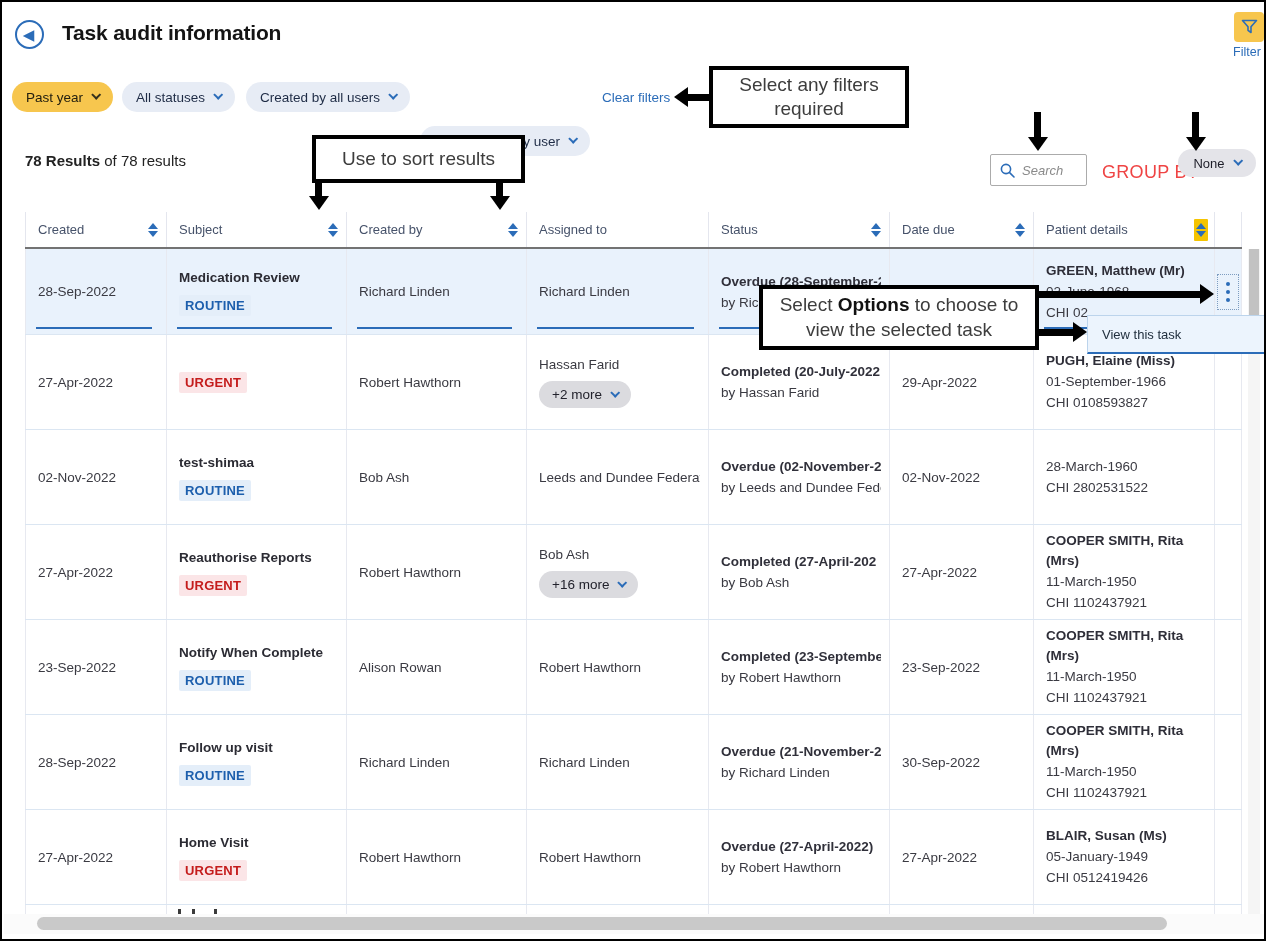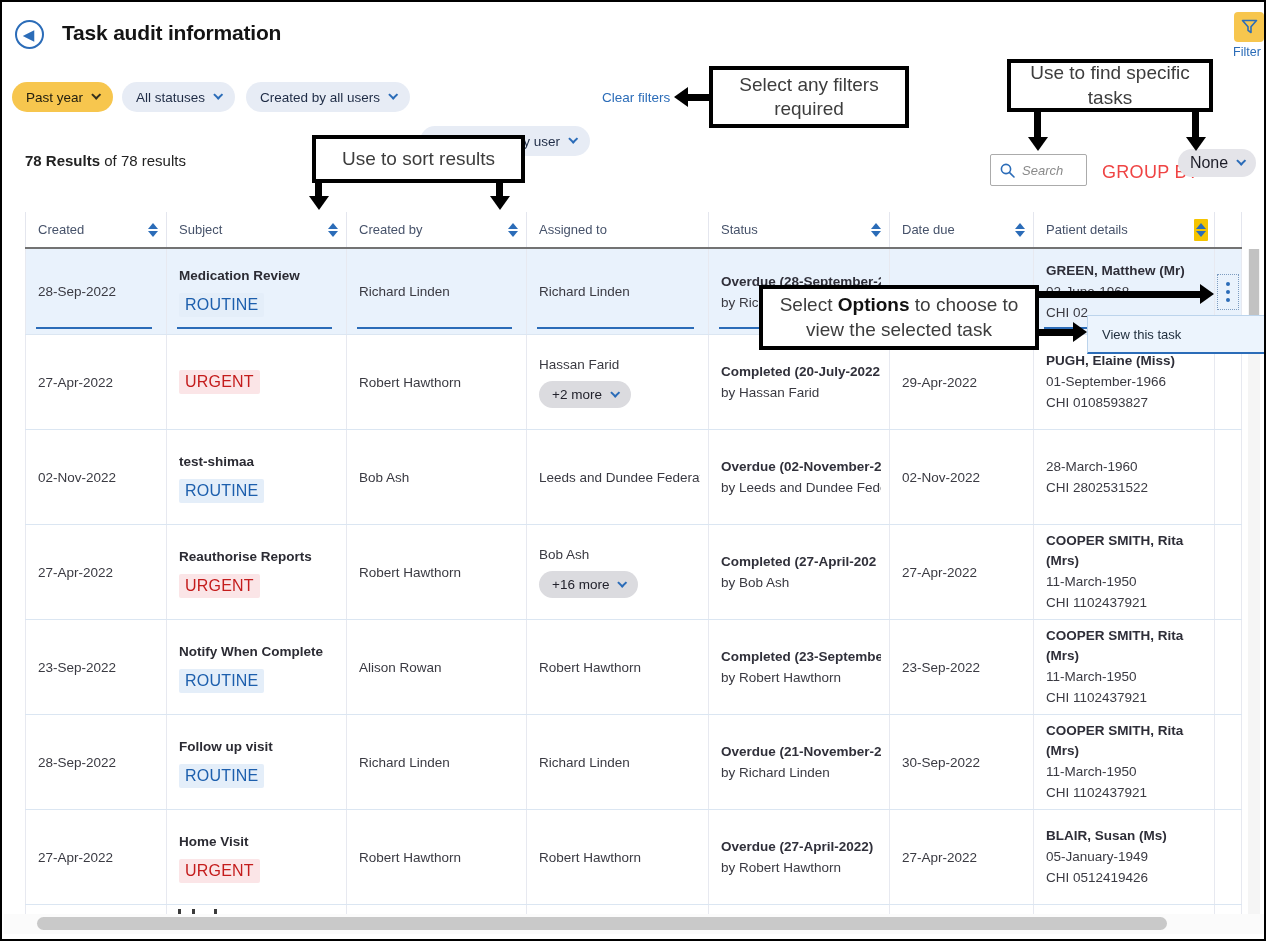--- a/index.html
+++ b/index.html
@@ -22,42 +22,42 @@
   .chip.active .chev { border-color:#33301d; }
   .clear-filters { position:absolute; left:600px; top:88px; font-size:13.5px; color:#2b6cb8; cursor:pointer; }
 
   
   .results-line { position:absolute; left:23px; top:150px; font-size:15px; color:#222; }
   .results-line b { font-weight:700; }
   .searchbox { position:absolute; left:988px; top:152px; width:97px; height:32px; border:1px solid #ababab; border-radius:2px; background:#fff; display:flex; align-items:center; padding:0 6px 0 8px; }
   .searchbox input { border:none; outline:none; width:58px; font-size:13px; font-family:"Liberation Sans",sans-serif; background:transparent; color:#333; }
   .searchbox input::placeholder { font-style:italic; color:#8a8a8a; }
   .groupby-label { position:absolute; left:1100px; top:160px; font-size:18px; color:#ef4444; letter-spacing:0.3px; }
-  .none-pill { position:absolute; left:1176px; top:147px; width:78px; height:28px; border-radius:14px; background:#e4e4e9; color:#1d1d28; font-size:16px; display:inline-flex; align-items:center; justify-content:center; cursor:pointer; }
+  .none-pill { position:absolute; left:1176px; top:147px; width:78px; height:28px; border-radius:14px; background:#e4e4e9; color:#1d1d28; font-size:13px; display:inline-flex; align-items:center; justify-content:center; cursor:pointer; }
 
   
   .table { position:absolute; left:23px; top:210px; width:1217px; }
   .grid { display:grid; grid-template-columns:142px 180px 180px 182px 181px 144px 181px 27px; }
   .hrow { height:37px; border-bottom:2px solid #737373; }
   .hcell { display:flex; align-items:center; padding:0 6px 0 12px; font-size:13px; color:#46526a; border-right:1px solid #e4e6ee; position:relative; }
   .hcell .lbl { flex:1; white-space:nowrap; overflow:hidden; }
   .hcell.first { border-left:1px solid #e4e6ee; }
   .sort { width:14px; display:flex; flex-direction:column; align-items:center; cursor:pointer; }
   .sort .tu { width:0; height:0; border-left:5px solid transparent; border-right:5px solid transparent; border-bottom:6px solid #2b6cb8; margin-bottom:2px; }
   .sort .td { width:0; height:0; border-left:5px solid transparent; border-right:5px solid transparent; border-top:6px solid #2b6cb8; }
   .gold { background:#f5c400; padding:4px 6px; border-radius:1px; }
 
   .row { border-bottom:1px solid #dbe6f2; background:#fff; }
   .row.selected { background:#e9f2fc; }
   .cell { border-right:1px solid #e7e9f0; padding:10px 8px 10px 12px; display:flex; flex-direction:column; justify-content:center; overflow:hidden; position:relative; }
   .cell.first { border-left:1px solid #e7e9f0; }
   .row.selected .cell::after { content:""; position:absolute; left:10px; right:14px; bottom:5px; border-bottom:2px solid #2b6cb8; }
   .txt { font-size:13.5px; color:#3a3a42; white-space:nowrap; overflow:hidden; }
   .subj { font-size:13.5px; font-weight:700; color:#2b2b33; line-height:20px; margin-bottom:7px; }
-  .pchip { align-self:flex-start; font-size:16px; font-weight:400; letter-spacing:0.2px; padding:3px 6px; border-radius:2px; }
+  .pchip { align-self:flex-start; font-size:13px; font-weight:700; letter-spacing:0.2px; padding:3px 6px; border-radius:2px; }
   .pchip.routine { background:#e4eef9; color:#1d5fad; }
   .pchip.urgent { background:#fbe5e7; color:#c41c1c; }
   .status1 { font-size:13.5px; font-weight:700; color:#30303a; white-space:nowrap; overflow:hidden; line-height:21px; }
   .status2 { font-size:13.5px; color:#3a3a42; white-space:nowrap; overflow:hidden; line-height:21px; }
   .pname { font-size:13.5px; font-weight:700; color:#2e2e38; line-height:20px; }
   .pline { font-size:13.5px; color:#3a3a42; line-height:21px; }
   .more-pill { align-self:flex-start; margin-top:9px; background:#dbdbdf; border-radius:15px; padding:6px 13px; font-size:13.5px; color:#22222c; display:inline-flex; align-items:center; cursor:pointer; }
   .more-pill .chev { margin-top:-2px; }
   .opt-dots { width:22px; height:36px; margin:auto; border:1px dotted #7d9cc0; display:flex; flex-direction:column; align-items:center; justify-content:center; gap:4px; cursor:pointer; background:transparent; }
   .opt-dots i { width:4px; height:4px; border-radius:50%; background:#2b6cb8; }
@@ -424,24 +424,20 @@
 
   <div class="callout" style="left:707px; top:64px; width:200px; height:62px;">
     <div>Select any filters</div>
     <div>required</div>
   </div>
   <div class="arrow-left" style="left:672px; top:85px; width:36px; height:20px;">
       <span class="head"></span>
       <span class="shaft"></span>
     </div>
 
-  <div class="callout" style="left:1005px; top:57px; width:206px; height:53px;">
-    <div>Use to find specific</div>
-    <div>tasks</div>
-  </div>
   <div class="arrow-down" style="left:1025px; top:110px; width:21px; height:39px;">
       <span class="shaft"></span>
       <span class="head"></span>
     </div>
   <div class="arrow-down" style="left:1183px; top:110px; width:21px; height:39px;">
       <span class="shaft"></span>
       <span class="head"></span>
     </div>
 
   <div class="callout" style="left:310px; top:133px; width:213px; height:48px;">

